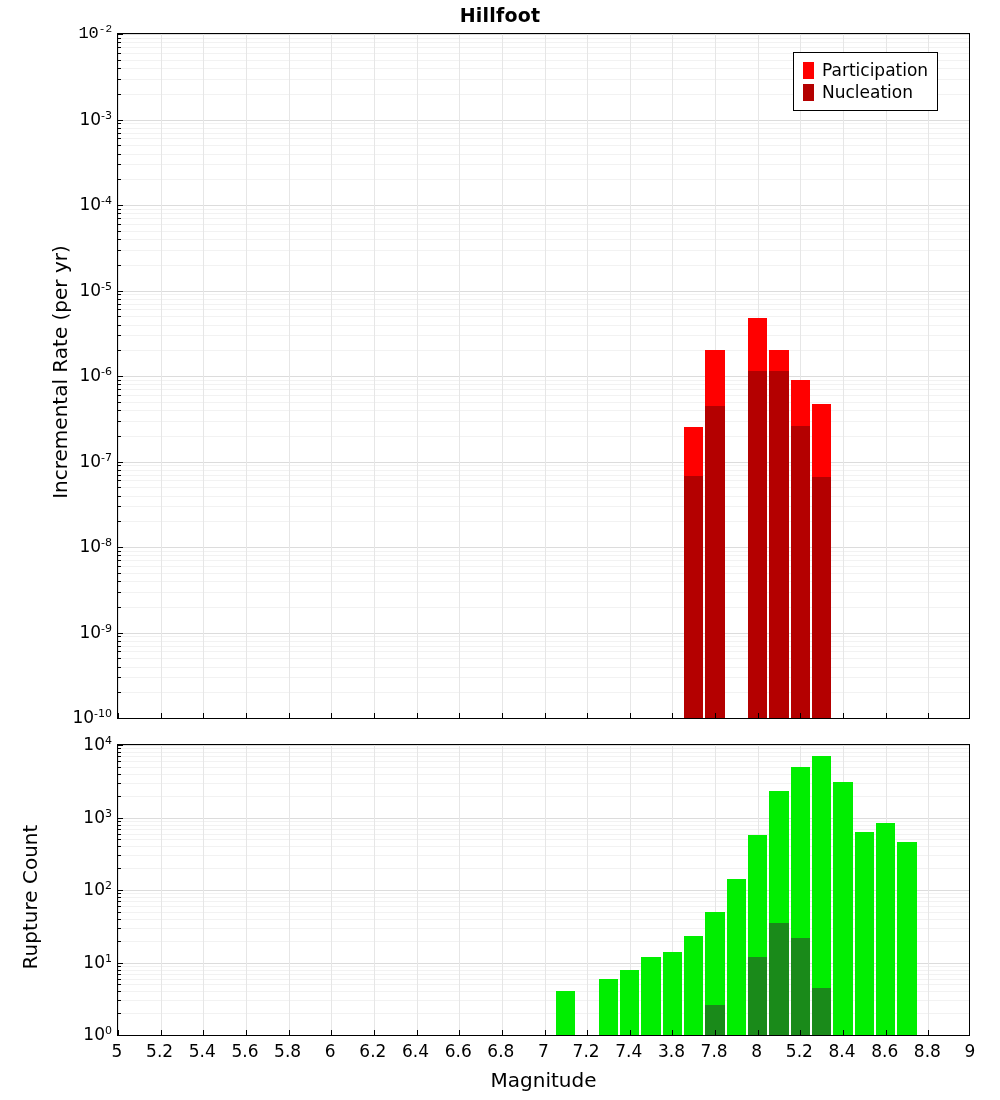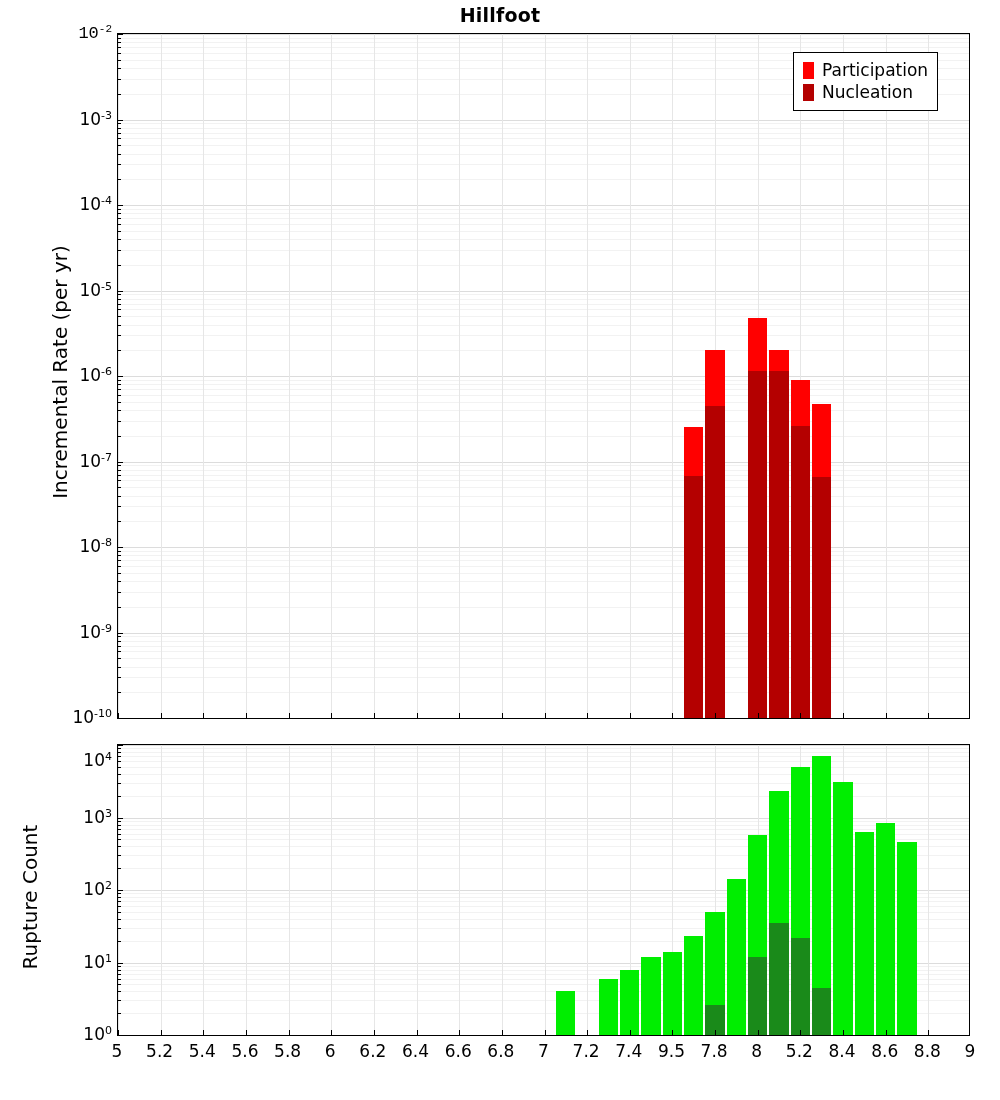--- a/index.html
+++ b/index.html
@@ -570,43 +570,44 @@
       <div class="ytick" style="top: 257px;"><span>10</span><sup>-5</sup></div>
       <div class="ytick" style="top: 171px;"><span>10</span><sup>-4</sup></div>
       <div class="ytick" style="top: 86px;"><span>10</span><sup>-3</sup></div>
       <div class="ytick" style="top: 0px; font-family: Liberation Mono, monospace;"><span>10</span><sup>-2</sup></div>
     </div>
   <div class="ytick-col" id="ybot-col">
       <div class="ytick" style="top: 290px;"><span>10</span><sup>0</sup></div>
       <div class="ytick" style="top: 218px; text-align: center;"><span>10</span><sup>1</sup></div>
       <div class="ytick" style="top: 145px;"><span>10</span><sup>2</sup></div>
       <div class="ytick" style="top: 73px;"><span>10</span><sup>3</sup></div>
-      <div class="ytick" style="top: 16px;"><span>10</span><sup>4</sup></div>
+      <div class="ytick" style="top: 0px;"><span>10</span><sup>4</sup></div>
     </div>
 
   <div id="xticks">
       <div class="xtick" style="left: 117px;">5</div>
       <div class="xtick" style="left: 159.65px;">5.2</div>
       <div class="xtick" style="left: 202.3px;">5.4</div>
       <div class="xtick" style="left: 244.95px;">5.6</div>
       <div class="xtick" style="left: 287.6px;">5.8</div>
       <div class="xtick" style="left: 330.25px;">6</div>
       <div class="xtick" style="left: 372.9px;">6.2</div>
       <div class="xtick" style="left: 415.55px;">6.4</div>
       <div class="xtick" style="left: 458.2px;">6.6</div>
       <div class="xtick" style="left: 500.85px;">6.8</div>
       <div class="xtick" style="left: 543.5px;">7</div>
       <div class="xtick" style="left: 586.15px;">7.2</div>
       <div class="xtick" style="left: 628.8px;">7.4</div>
-      <div class="xtick" style="left: 671.45px;">9.5</div>
+      <div class="xtick" style="left: 671.45px;">3.8</div>
       <div class="xtick" style="left: 714.1px;">7.8</div>
       <div class="xtick" style="left: 756.75px;">8</div>
       <div class="xtick" style="left: 799.4px;">5.2</div>
       <div class="xtick" style="left: 842.05px;">8.4</div>
       <div class="xtick" style="left: 884.7px;">8.6</div>
       <div class="xtick" style="left: 927.35px;">8.8</div>
       <div class="xtick" style="left: 970px;">9</div>
     </div>
 
   <div class="ylabel" id="ylabel-top">Incremental Rate (per yr)</div>
   <div class="ylabel" id="ylabel-bottom">Rupture Count</div>
+  <div id="xlabel">Magnitude</div>
 
 </div>
 
 </body></html>

